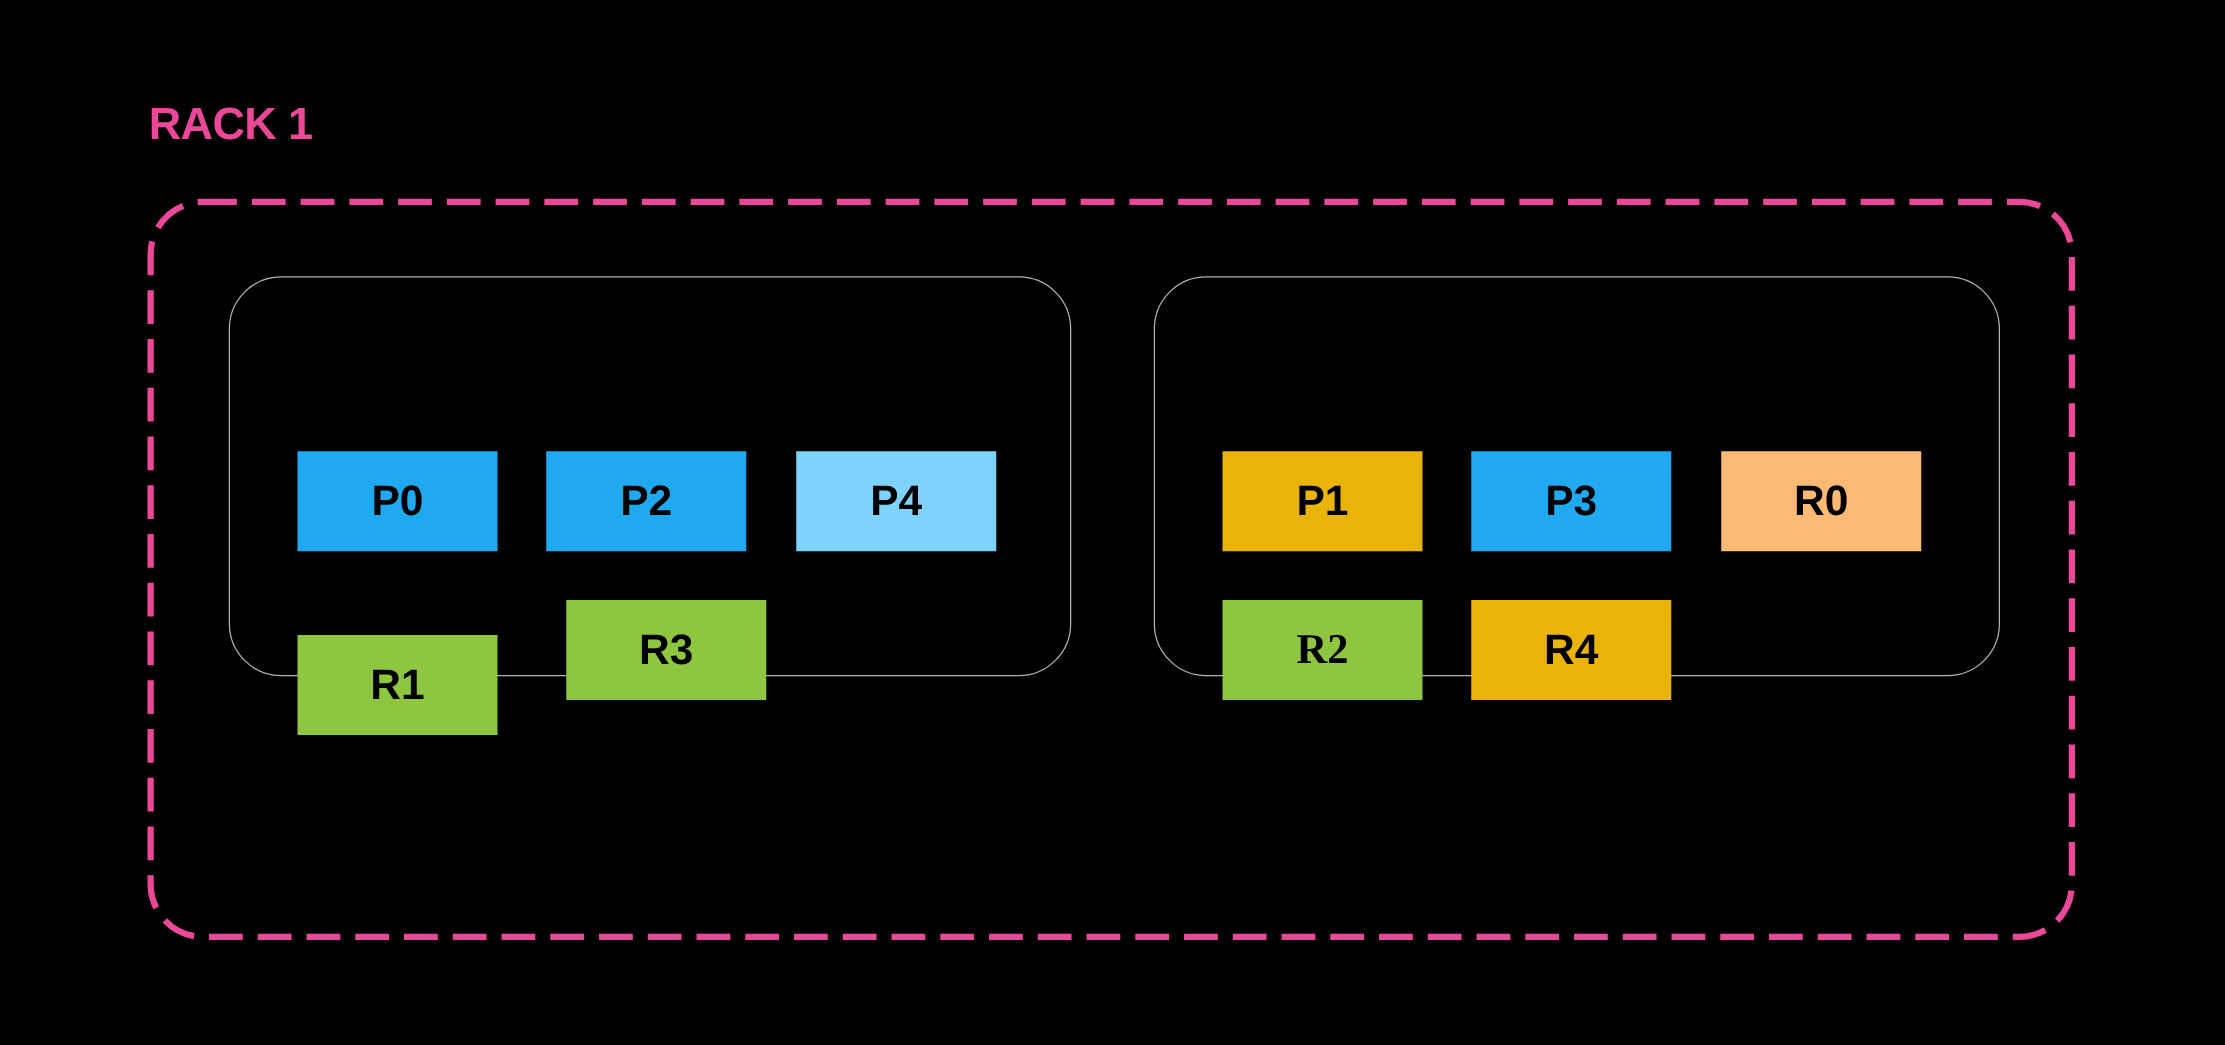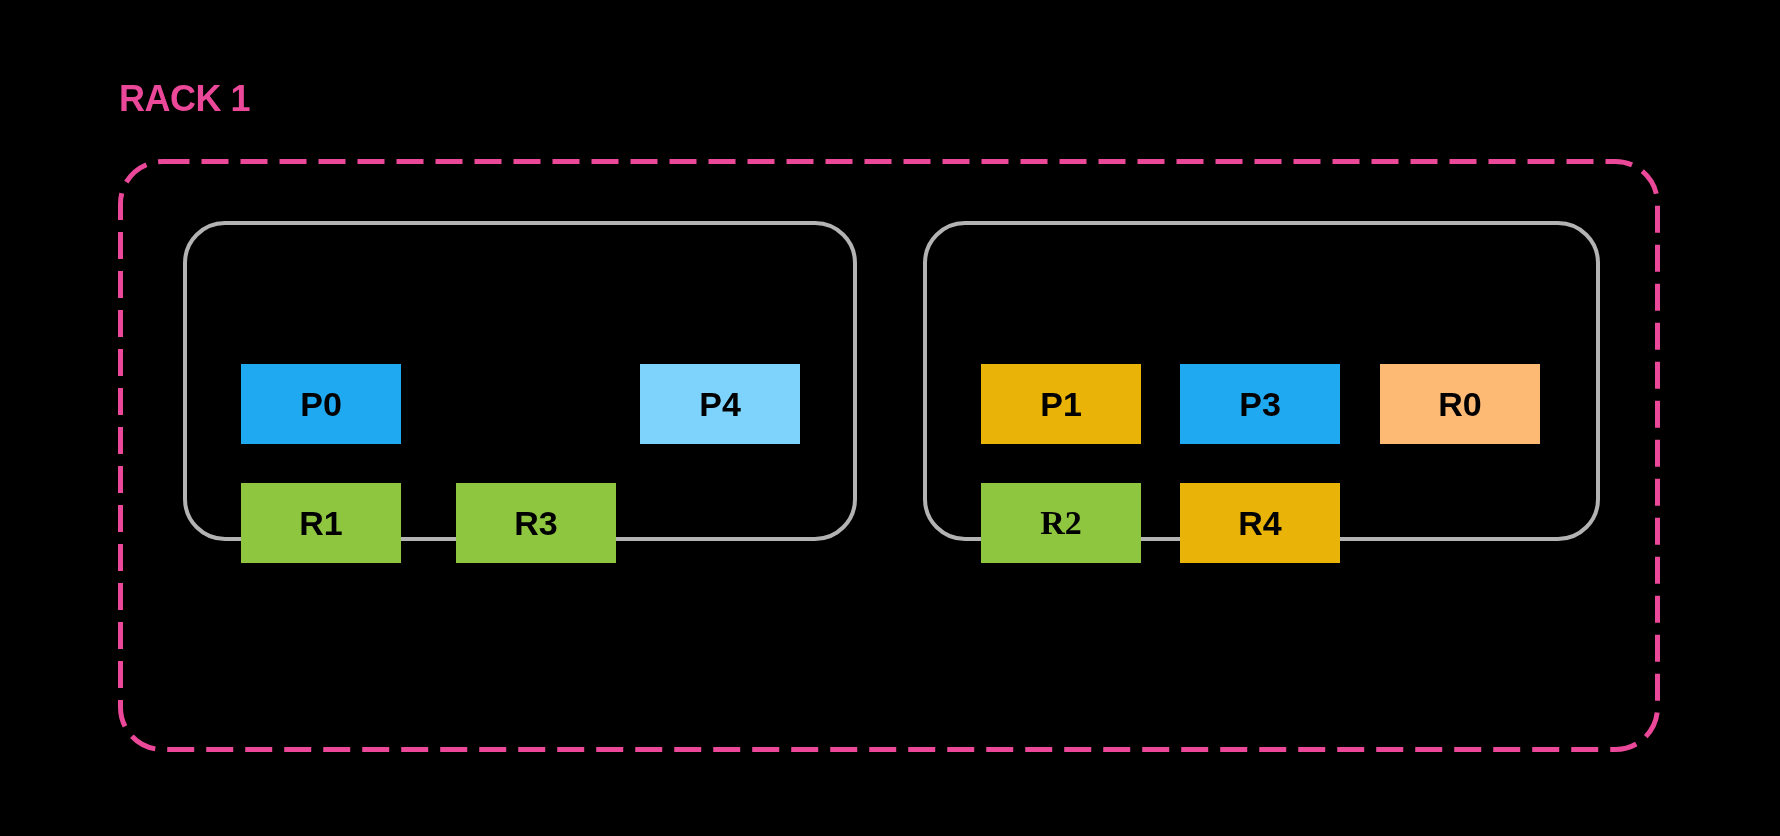--- a/index.html
+++ b/index.html
@@ -38,21 +38,21 @@
     fill: none;
     stroke: #EC4899;
     stroke-width: 5;
     stroke-dasharray: 27 12;
     stroke-linecap: butt;
   }
   .node-box {
     position: absolute;
     top: 221px;
     height: 320px;
-    border: 4px solid #8b5cf6;
+    border: 1px solid #8b5cf6;
     border-radius: 42px;
     box-sizing: border-box;
     background: transparent;
   }
   .node-box.node-left  { left: 183px; width: 674px; }
   .node-box.node-right { left: 923px; width: 677px; }
   .block {
     position: absolute;
     width: 160px;
     height: 80px;
@@ -76,22 +76,23 @@
 <div class="canvas">
 
   <div class="rack-title" style="color: rgb(236, 72, 153);">RACK 1</div>
 
   <svg class="rack-outline-svg" width="1780" height="836" viewBox="0 0 1780 836" aria-hidden="true">
     <rect class="rack-outline-rect" x="120.5" y="161.5" width="1537" height="588" rx="42" ry="42" style="stroke: rgb(236, 72, 153);"></rect>
   </svg>
 
   <div class="node-box node-left" style="border-color: rgb(179, 179, 179);">
     <div class="block col0 row0" style="background-color: rgb(31, 169, 240);">P0</div>
+    <div class="block col1 row0" style="background-color: rgb(31, 169, 240);">P2</div>
     <div class="block col2 row0" style="background-color: #7dd3fc;">P4</div>
-    <div class="block col0 row1" style="background-color: rgb(142, 198, 63);">R1</div>
+    <div class="block col0 row1" style="background-color: rgb(142, 198, 63); margin-top: 28px;">R1</div>
     <div class="block col1 row1" style="background-color: rgb(142, 198, 63); margin-left: 16px;">R3</div>
   </div>
 
   <div class="node-box node-right" style="border-color: rgb(179, 179, 179);">
     <div class="block col0 row0" style="background-color: #eab308;">P1</div>
     <div class="block col1 row0" style="background-color: rgb(31, 169, 240);">P3</div>
     <div class="block col2 row0" style="background-color: #fdba74;">R0</div>
     <div class="block col0 row1" style="background-color: rgb(142, 198, 63); font-family: Liberation Serif, serif;">R2</div>
     <div class="block col1 row1" style="background-color: #eab308;">R4</div>
   </div>

